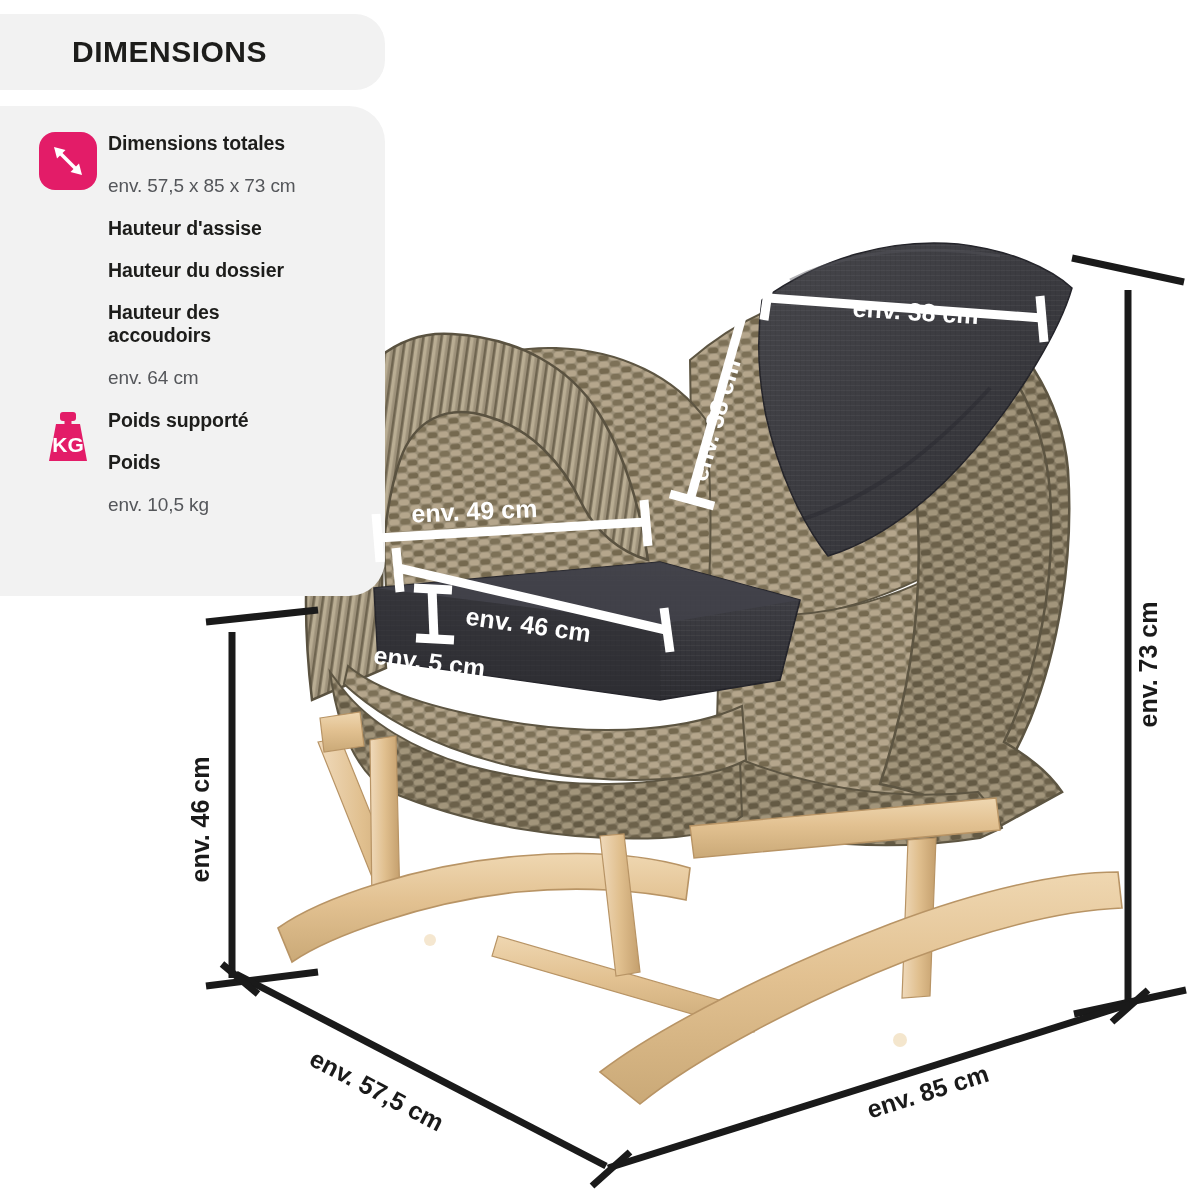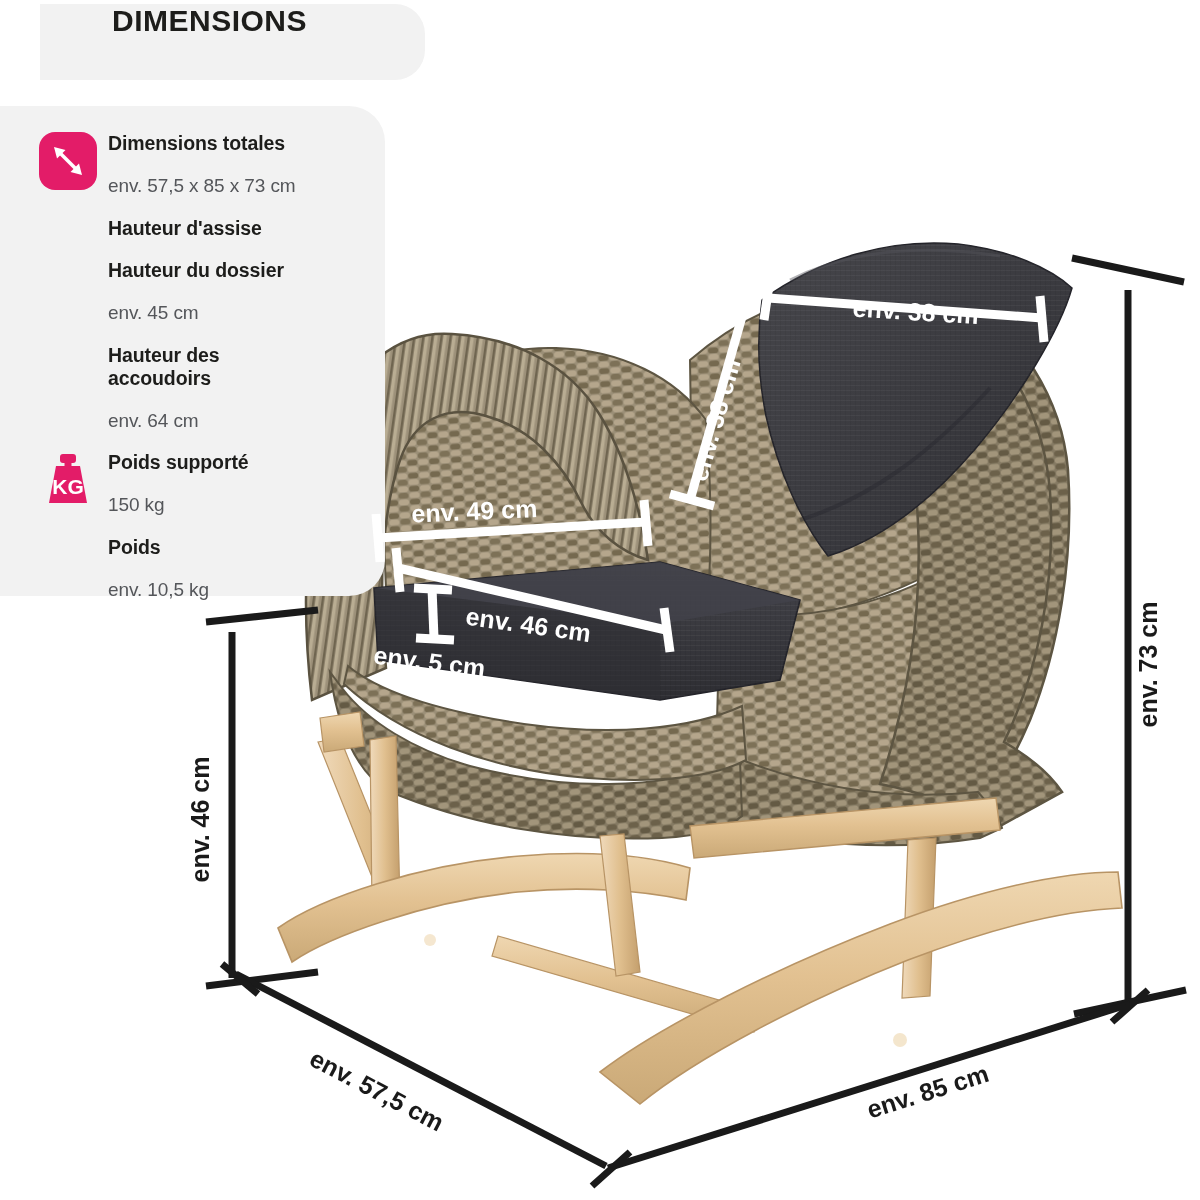--- a/index.html
+++ b/index.html
@@ -18,24 +18,24 @@
 
   
   .panel {
     position: absolute;
     background: #f2f2f2;
     border-top-right-radius: 34px;
     border-bottom-right-radius: 34px;
     z-index: 5;
   }
   #header-panel {
-    left: 0; top: 4px; width: 385px; height: 76px;
+    left: 0; top: 14px; width: 385px; height: 76px;
     border-top-right-radius: 30px;
     border-bottom-right-radius: 30px;
-    display: flex; align-items: flex-start; margin-left: 40px;
+    display: flex; align-items: center;
   }
   #page-title {
     font-size: 30px; font-weight: bold; letter-spacing: 0.5px;
     color: #1d1d1b; padding-left: 72px;
   }
   #spec-panel {
     left: 0; top: 106px; width: 385px; height: 490px;
     border-top-right-radius: 36px;
     border-bottom-right-radius: 36px;
     padding: 26px 0 0 0;
@@ -297,39 +297,37 @@
         <div class="spec-label">Dimensions totales</div>
         <div class="spec-value">env. 57,5 x 85 x 73 cm</div>
       </div>
 
       <div class="spec-item">
         <div class="spec-label">Hauteur d'assise</div>
       </div>
 
       <div class="spec-item">
         <div class="spec-label">Hauteur du dossier</div>
-        <div class="spec-value">env. 45 cm</div>
       </div>
 
       <div class="spec-item" style="padding-right:64px;">
         <div class="spec-label">Hauteur des accoudoirs</div>
         <div class="spec-value">env. 64 cm</div>
       </div>
 
       <div class="spec-item">
         <div class="spec-icon">
           <svg class="icon-kg" viewBox="0 0 58 58">
             <rect x="21" y="3" width="16" height="9" rx="3" fill="#e31c68"></rect>
             <rect x="25.5" y="9" width="7" height="8" fill="#e31c68"></rect>
             <path d="M17 15 L41 15 L48 52 L10 52 Z" fill="#e31c68"></path>
             <text x="29" y="43" font-family="'Liberation Sans', sans-serif" font-size="21" font-weight="bold" fill="#ffffff" text-anchor="middle">KG</text>
           </svg>
         </div>
         <div class="spec-label">Poids supporté</div>
-        <div class="spec-value">150 kg</div>
       </div>
 
       <div class="spec-item">
         <div class="spec-label">Poids</div>
         <div class="spec-value">env. 10,5 kg</div>
       </div>
 
     </div>
   </div>
 

